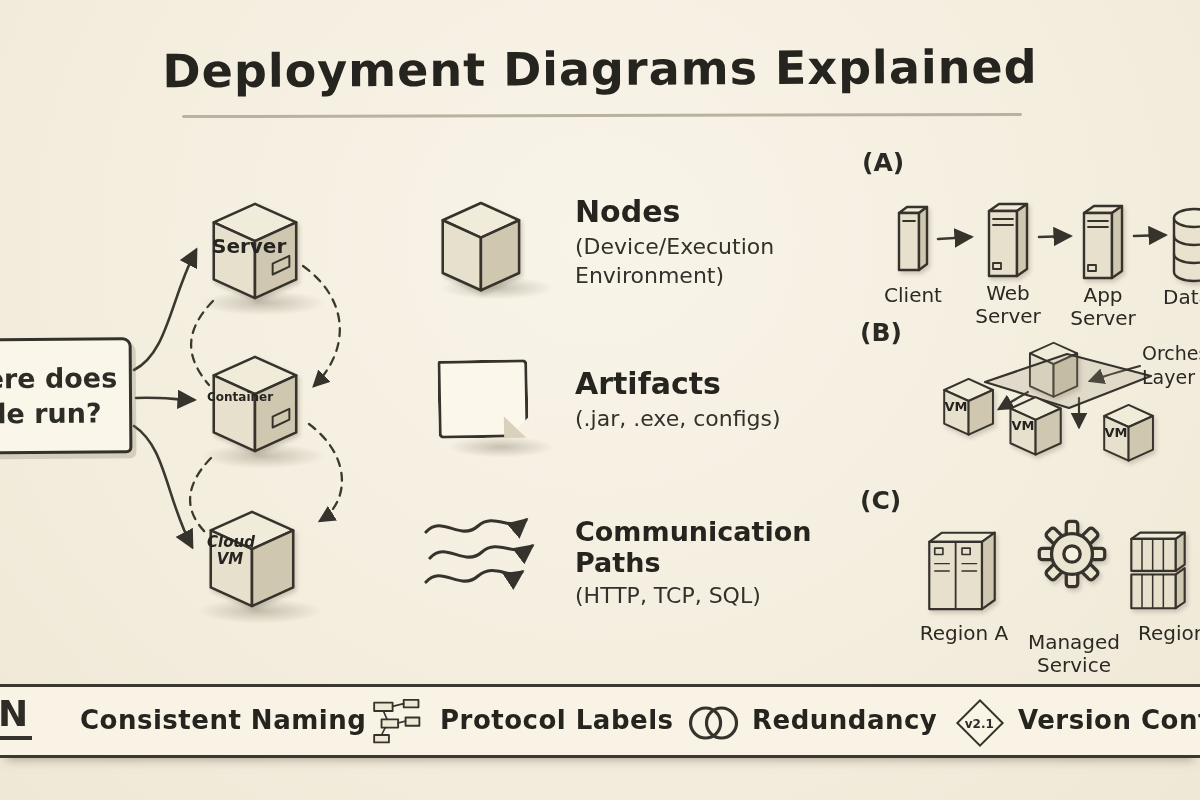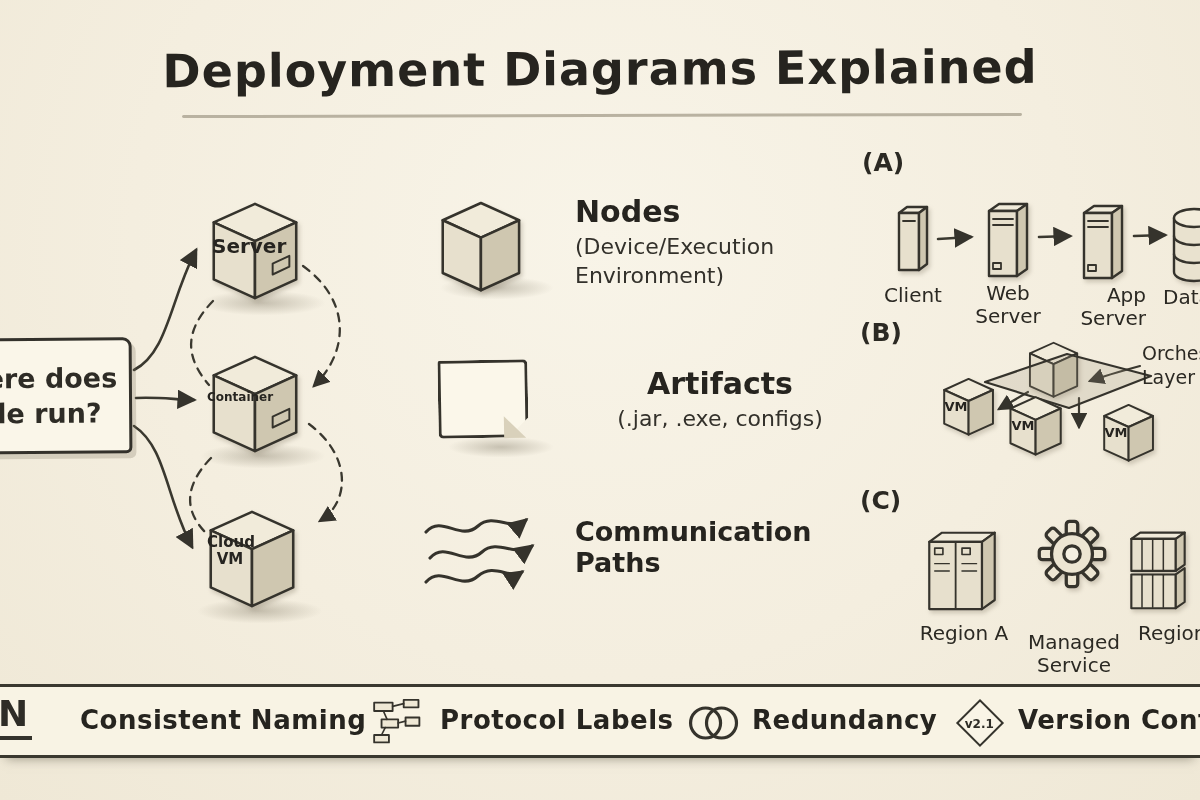--- a/index.html
+++ b/index.html
@@ -116,60 +116,61 @@
     <span class="cube-label" style="left:7px;top:45px;width:54px;font-size:12px;">Container</span>
   </div>
 
   <div class="abs eshadow" style="left:195px;top:598px;width:130px;height:26px;"></div>
   <div class="node" style="left:197px;top:500px;">
     <svg width="108" height="110" viewBox="0 0 110 112" class="sketchshadow">
       <polygon points="14,31 56,12 98,31 56,50" class="ink f-top" stroke-width="2.6"></polygon>
       <polygon points="14,31 56,50 56,108 14,89" class="ink f-front" stroke-width="2.6"></polygon>
       <polygon points="56,50 98,31 98,89 56,108" class="ink f-side" stroke-width="2.6"></polygon>
     </svg>
-    <span class="cube-label" style="left:10px;top:34px;width:46px;font-size:15px;line-height:1.1;">Cloud VM</span>
+    <span class="cube-label" style="left:10px;top:34px;width:46px;font-size:15px;line-height:1.1;font-style:italic;">Cloud VM</span>
   </div>
 
   <div class="abs eshadow" style="left:438px;top:276px;width:118px;height:24px;"></div>
   <div class="node" style="left:430px;top:192px;">
     <svg width="100" height="102" viewBox="0 0 110 112" class="sketchshadow">
       <polygon points="14,31 56,12 98,31 56,50" class="ink f-top" stroke-width="2.8"></polygon>
       <polygon points="14,31 56,50 56,108 14,89" class="ink f-front" stroke-width="2.8"></polygon>
       <polygon points="56,50 98,31 98,89 56,108" class="ink f-side" stroke-width="2.8"></polygon>
     </svg>
   </div>
   <div class="abs" style="left:575px;top:194px;width:250px;">
     <div class="legend-title">Nodes</div>
     <div class="legend-sub" style="width:238px;">(Device/Execution Environment)</div>
   </div>
 
   <div class="abs eshadow" style="left:446px;top:436px;width:110px;height:22px;"></div>
   <div class="abs artifact"></div>
   <div class="abs artifact-fold"></div>
-  <div class="abs" style="left:575px;top:366px;width:290px;text-align:center;">
+  <div class="abs" style="left:575px;top:366px;width:290px;">
     <div class="legend-title">Artifacts</div>
     <div class="legend-sub">(.jar, .exe, configs)</div>
   </div>
 
   <div class="abs" style="left:420px;top:502px;">
     <svg width="130" height="92" viewBox="0 0 130 92">
       <defs>
         <marker id="wah" viewBox="0 0 10 10" refX="8.5" refY="5" markerWidth="6.5" markerHeight="6.5" orient="auto-start-reverse">
           <path d="M0,0 L10,5 L0,10 z" fill="#35332c"></path>
         </marker>
       </defs>
       <g fill="none" stroke="#35332c" stroke-width="3.1" stroke-linecap="round">
         <path d="M6,30 C22,12 40,40 58,24 C74,10 92,30 106,18" marker-end="url(#wah)"></path>
         <path d="M10,56 C26,38 44,66 62,50 C78,36 96,56 112,44" marker-end="url(#wah)"></path>
         <path d="M6,80 C22,62 40,90 58,74 C74,60 90,78 102,70" marker-end="url(#wah)"></path>
       </g>
     </svg>
   </div>
   <div class="abs" style="left:575px;top:516px;width:300px;">
     <div class="legend-title" style="font-size:27px;">Communication Paths</div>
+    <div class="legend-sub">(HTTP, TCP, SQL)</div>
   </div>
 
   <div class="abs section-label" style="left:862px;top:148px;">(A)</div>
 
   <div class="abs" style="left:893px;top:202px;">
     <svg width="40" height="74" viewBox="0 0 40 74" class="sketchshadow">
       <polygon points="6,11 14,5 34,5 26,11" class="ink f-top w2"></polygon>
       <polygon points="6,11 26,11 26,68 6,68" class="ink f-front w2"></polygon>
       <polygon points="26,11 34,5 34,62 26,68" class="ink f-side w2"></polygon>
       <line x1="10" y1="19" x2="22" y2="19" class="ink nofill" stroke-width="1.8"></line>
@@ -198,21 +199,21 @@
   <div class="abs" style="left:1170px;top:204px;">
     <svg width="48" height="82" viewBox="0 0 48 82" class="sketchshadow">
       <path d="M4,14 L4,68 A20,9 0 0 0 44,68 L44,14" class="ink w2" fill="#e9e2cf"></path>
       <ellipse cx="24" cy="14" rx="20" ry="9" class="ink w2" fill="#f2ecdb"></ellipse>
       <path d="M4,32 A20,9 0 0 0 44,32" class="ink nofill w2"></path>
       <path d="M4,50 A20,9 0 0 0 44,50" class="ink nofill w2"></path>
     </svg>
   </div>
   <div class="abs mini-label" style="left:880px;top:284px;width:66px;">Client</div>
   <div class="abs mini-label" style="left:965px;top:282px;width:86px;">Web Server</div>
-  <div class="abs mini-label" style="left:1060px;top:284px;width:86px;text-align:right;">App Server</div>
+  <div class="abs mini-label" style="left:1060px;top:284px;width:86px;">App Server</div>
   <div class="abs mini-label nowrap" style="left:1163px;top:286px;text-align:left;">Database</div>
 
   <div class="abs section-label" style="left:860px;top:318px;">(B)</div>
 
   <div class="node" style="left:1022px;top:336px;">
     <svg width="62" height="63" viewBox="0 0 110 112" class="sketchshadow">
       <polygon points="14,31 56,12 98,31 56,50" class="ink f-top" stroke-width="3.4"></polygon>
       <polygon points="14,31 56,50 56,108 14,89" class="ink f-front" stroke-width="3.4"></polygon>
       <polygon points="56,50 98,31 98,89 56,108" class="ink f-side" stroke-width="3.4"></polygon>
     </svg>

